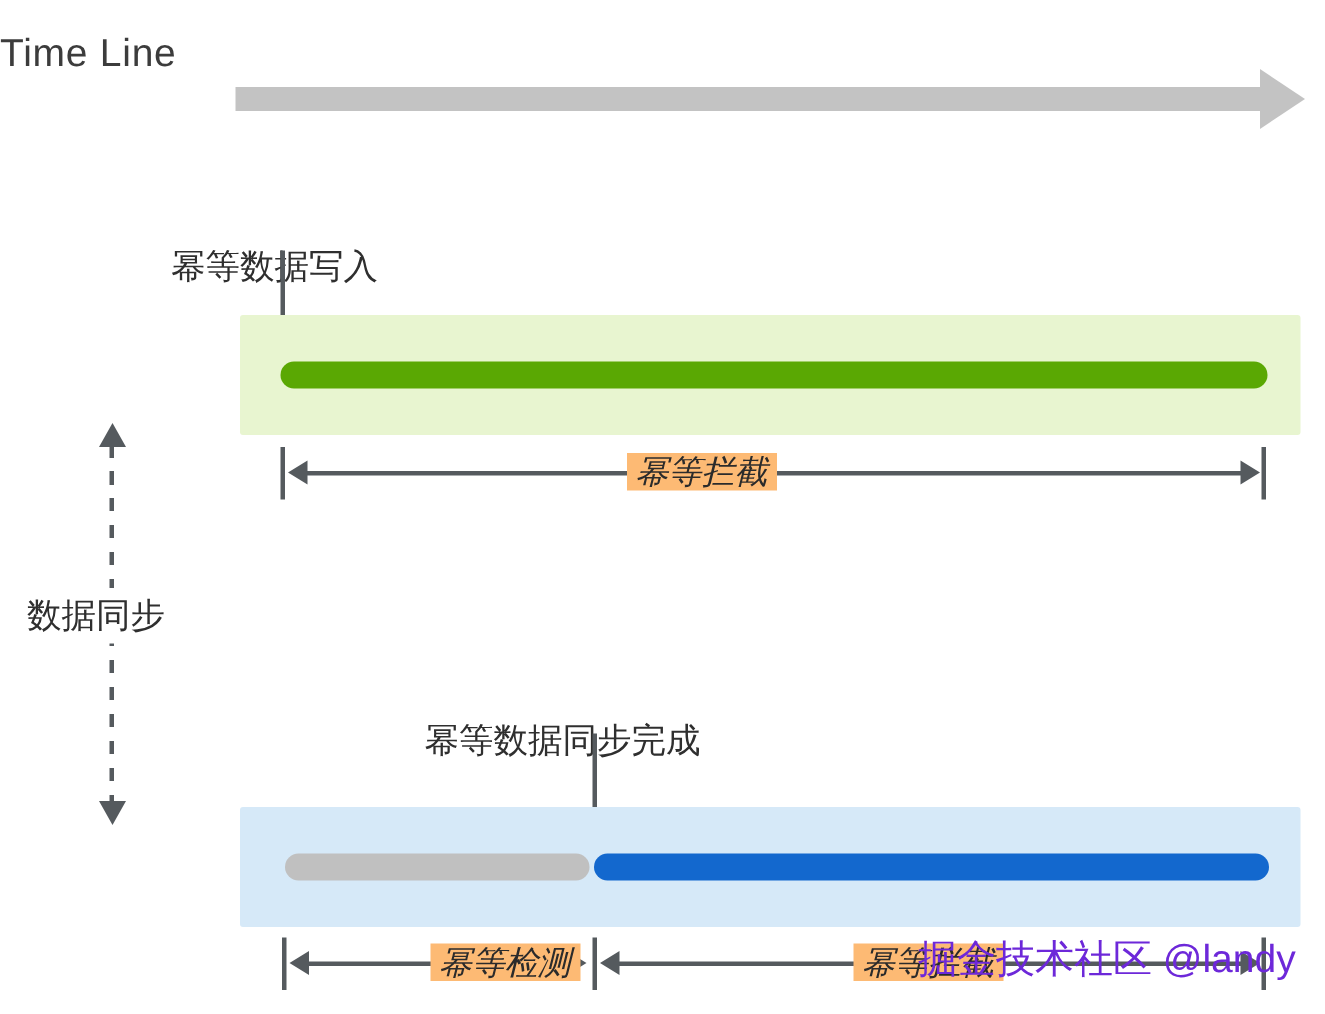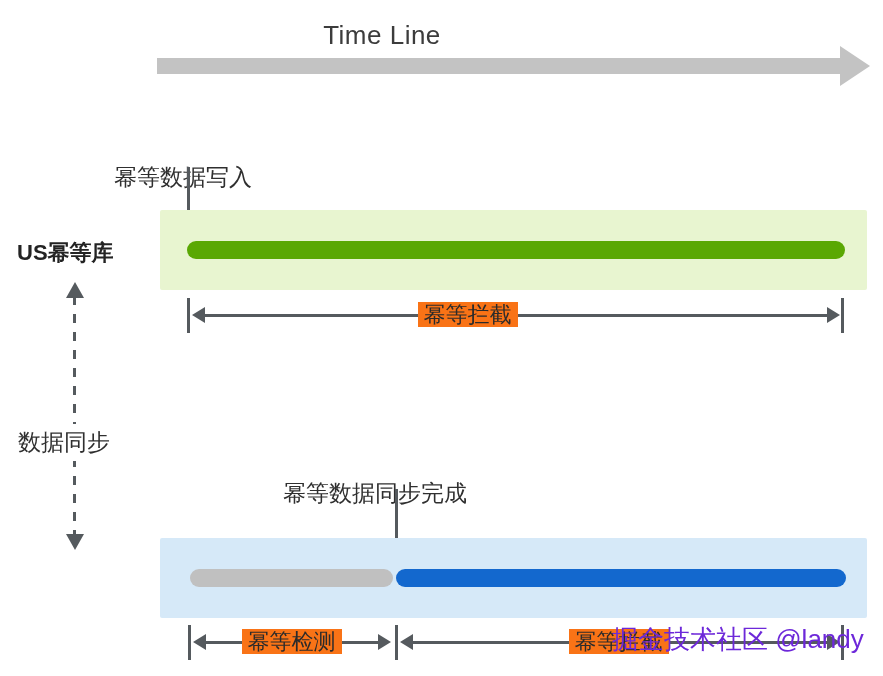--- a/index.html
+++ b/index.html
@@ -9,21 +9,21 @@
     font-family:"Liberation Sans","DejaVu Sans",sans-serif;
     overflow:hidden;
     position:relative;
   }
   #stage{position:absolute;left:0;top:0;width:883px;height:676px;}
   .abs{position:absolute;}
 
   
   .timeline-title{
     left:0;top:20px;width:764px;
-    text-align:center;
+    text-align:left;
     font-size:26px;
     color:#3c3c3c;
     letter-spacing:.5px;
     white-space:nowrap;
   }
 
   
   .tl-shaft{
     left:157px;top:58px;width:690px;height:16px;
     background:#c3c3c3;
@@ -74,41 +74,41 @@
   .bar-blue{left:396px;top:569px;width:450px;background:#1368ce;}
 
   
   .tick{width:3px;background:#555a5e;}
   .meas-line{height:3px;background:#555a5e;}
   .arrow-left,.arrow-right{width:0;height:0;
     border-top:8px solid transparent;border-bottom:8px solid transparent;}
   .arrow-left{border-right:13px solid #555a5e;}
   .arrow-right{border-left:13px solid #555a5e;}
   .meas-label{
-    font-size:22px;color:#2b2b2b;background:#f97316;
-    padding:0 6px;white-space:nowrap;
+    font-size:22px;color:#2b2b2b;background:#fdba74;
+    padding:0 6px;white-space:nowrap;font-style:italic;
   }
 
   
   .us-tick-l{left:187px;top:298px;height:35px;}
   .us-tick-r{left:841px;top:298px;height:35px;}
   .us-line{left:196px;top:314px;width:640px;}
   .us-ahl{left:192px;top:307px;}
   .us-ahr{left:827px;top:307px;}
   .us-lab{left:0;top:300px;width:883px;text-align:center;}
   .us-lab span{position:relative;left:26px;}
 
   
   .sg-tick-l{left:188px;top:625px;height:35px;}
   .sg-tick-m{left:395px;top:625px;height:35px;}
   .sg-tick-r{left:841px;top:625px;height:35px;}
   .sg-line1{left:197px;top:641px;width:190px;}
   .sg1-ahl{left:193px;top:634px;}
   .sg1-ahr{left:378px;top:634px;}
-  .sg-lab1{left:188px;top:627px;width:207px;text-align:center;}
+  .sg-lab1{left:188px;top:627px;width:207px;text-align:center;padding-left:45px;}
 
   
   .sg-line2{left:404px;top:641px;width:432px;}
   .sg2-ahl{left:400px;top:634px;}
   .sg2-ahr{left:827px;top:634px;}
   .sg-lab2{left:396px;top:627px;width:445px;text-align:center;}
 
   
   .sync-col{left:56px;top:282px;width:36px;height:268px;}
   .sync-dash{
@@ -123,21 +123,21 @@
     border-bottom:16px solid #555a5e;
   }
   .sync-down{
     position:absolute;left:9.5px;bottom:0;
     width:0;height:0;
     border-left:9px solid transparent;border-right:9px solid transparent;
     border-top:16px solid #555a5e;
   }
   .sync-cap{
     left:14px;top:392px;font-size:23px;color:#2f2f2f;
-    background:#ffffff;padding:3px 4px;white-space:nowrap;margin-top:32px;
+    background:#ffffff;padding:3px 4px;white-space:nowrap;
   }
 
   
   .watermark{
     left:612px;top:622px;
     font-size:26px;color:#6d28d9;
     white-space:nowrap;pointer-events:none;
   }
 </style>
 </head>
@@ -147,21 +147,20 @@
 
   <div class="abs timeline-title">Time Line</div>
 
   <div class="abs tl-shaft"></div>
   <div class="abs tl-head"></div>
 
   <div class="abs caption cap-write">幂等数据写入</div>
   <div class="abs down-arrow arr-write"></div>
 
   <div class="abs band band-us"></div>
-  <div class="abs row-label label-us">US幂等库</div>
   <div class="bar bar-green"></div>
 
   <div class="abs tick us-tick-l"></div>
   <div class="abs tick us-tick-r"></div>
   <div class="abs meas-line us-line"></div>
   <div class="abs arrow-left us-ahl"></div>
   <div class="abs arrow-right us-ahr"></div>
   <div class="abs us-lab"><span class="meas-label">幂等拦截</span></div>
 
   <div class="abs sync-col">

